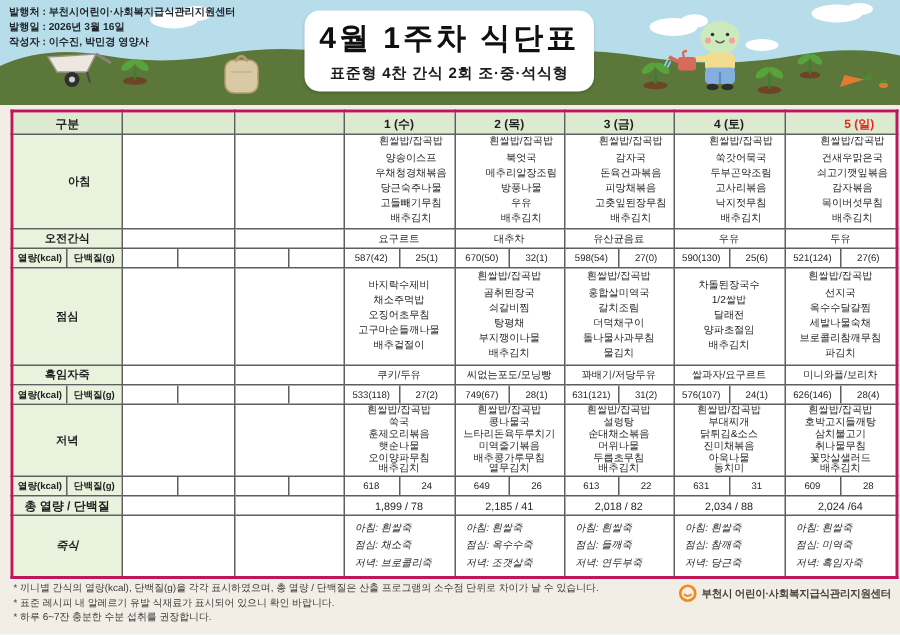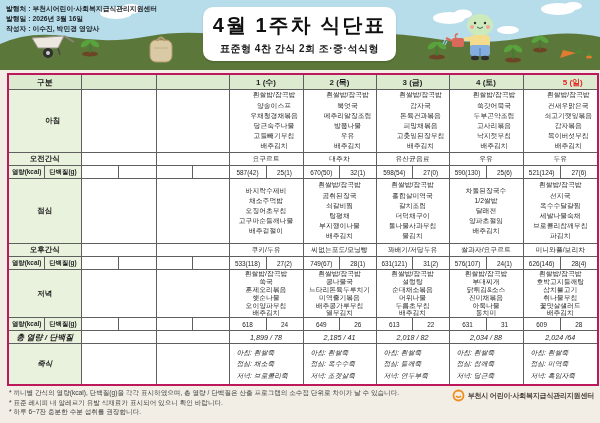--- a/index.html
+++ b/index.html
@@ -36,21 +36,21 @@
   }
   .menu-table td.hd{background:#dcead0;font-weight:bold;font-size:8px;}
   .menu-table td.hd.sun{color:#e8251f;padding-left:25px;}
   .menu-table td.lab{background:#e9f2dd;font-weight:bold;font-size:7.5px;}
   tr.r-head td{height:14px;}
   tr.r-breakfast td{height:62px;padding-left:16px;}
   tr.r-snack td{height:12px;}
   tr.r-kcal td{height:12px;}
   tr.r-lunch td{height:64px;}
   tr.r-dinner td{height:46px;}
-  tr.r-total td{height:12px;font-style:italic;}
+  tr.r-total td{height:12px;}
   tr.r-porridge td{height:40px;font-style:italic;}
   td.menu{white-space:pre-line;line-height:1.5;}
   tr.r-dinner td.menu{line-height:1.16;}
   .split{display:flex;width:100%;height:100%;align-items:stretch;}
   .split span{flex:1;display:flex;align-items:center;justify-content:center;font-size:6.4px;}
   .split span + span{border-left:1px solid #5f5f5f;}
   td.lab .split span{font-weight:bold;font-size:6.4px;background:#e9f2dd;}
   td.totv{font-size:7.2px;}
   td.lab.tot{font-size:8px;}
   td.por{white-space:pre-line;text-align:left;padding-left:7px;line-height:1.7;font-size:6.8px;}
@@ -308,21 +308,21 @@
 양파초절임
 배추김치</td>
     <td class="menu">흰쌀밥/잡곡밥
 선지국
 옥수수달걀찜
 세발나물숙채
 브로콜리참깨무침
 파김치</td>
   </tr>
   <tr class="r-snack">
-    <td class="lab">오후간식</td>
+    <td class="lab">흑임자죽</td>
     <td></td>
     <td></td>
     <td>쿠키/두유</td>
     <td>씨없는포도/모닝빵</td>
     <td>꽈배기/저당두유</td>
     <td>쌀과자/요구르트</td>
     <td>미니와플/보리차</td>
   </tr>
   <tr class="r-kcal">
     <td class="lab">

